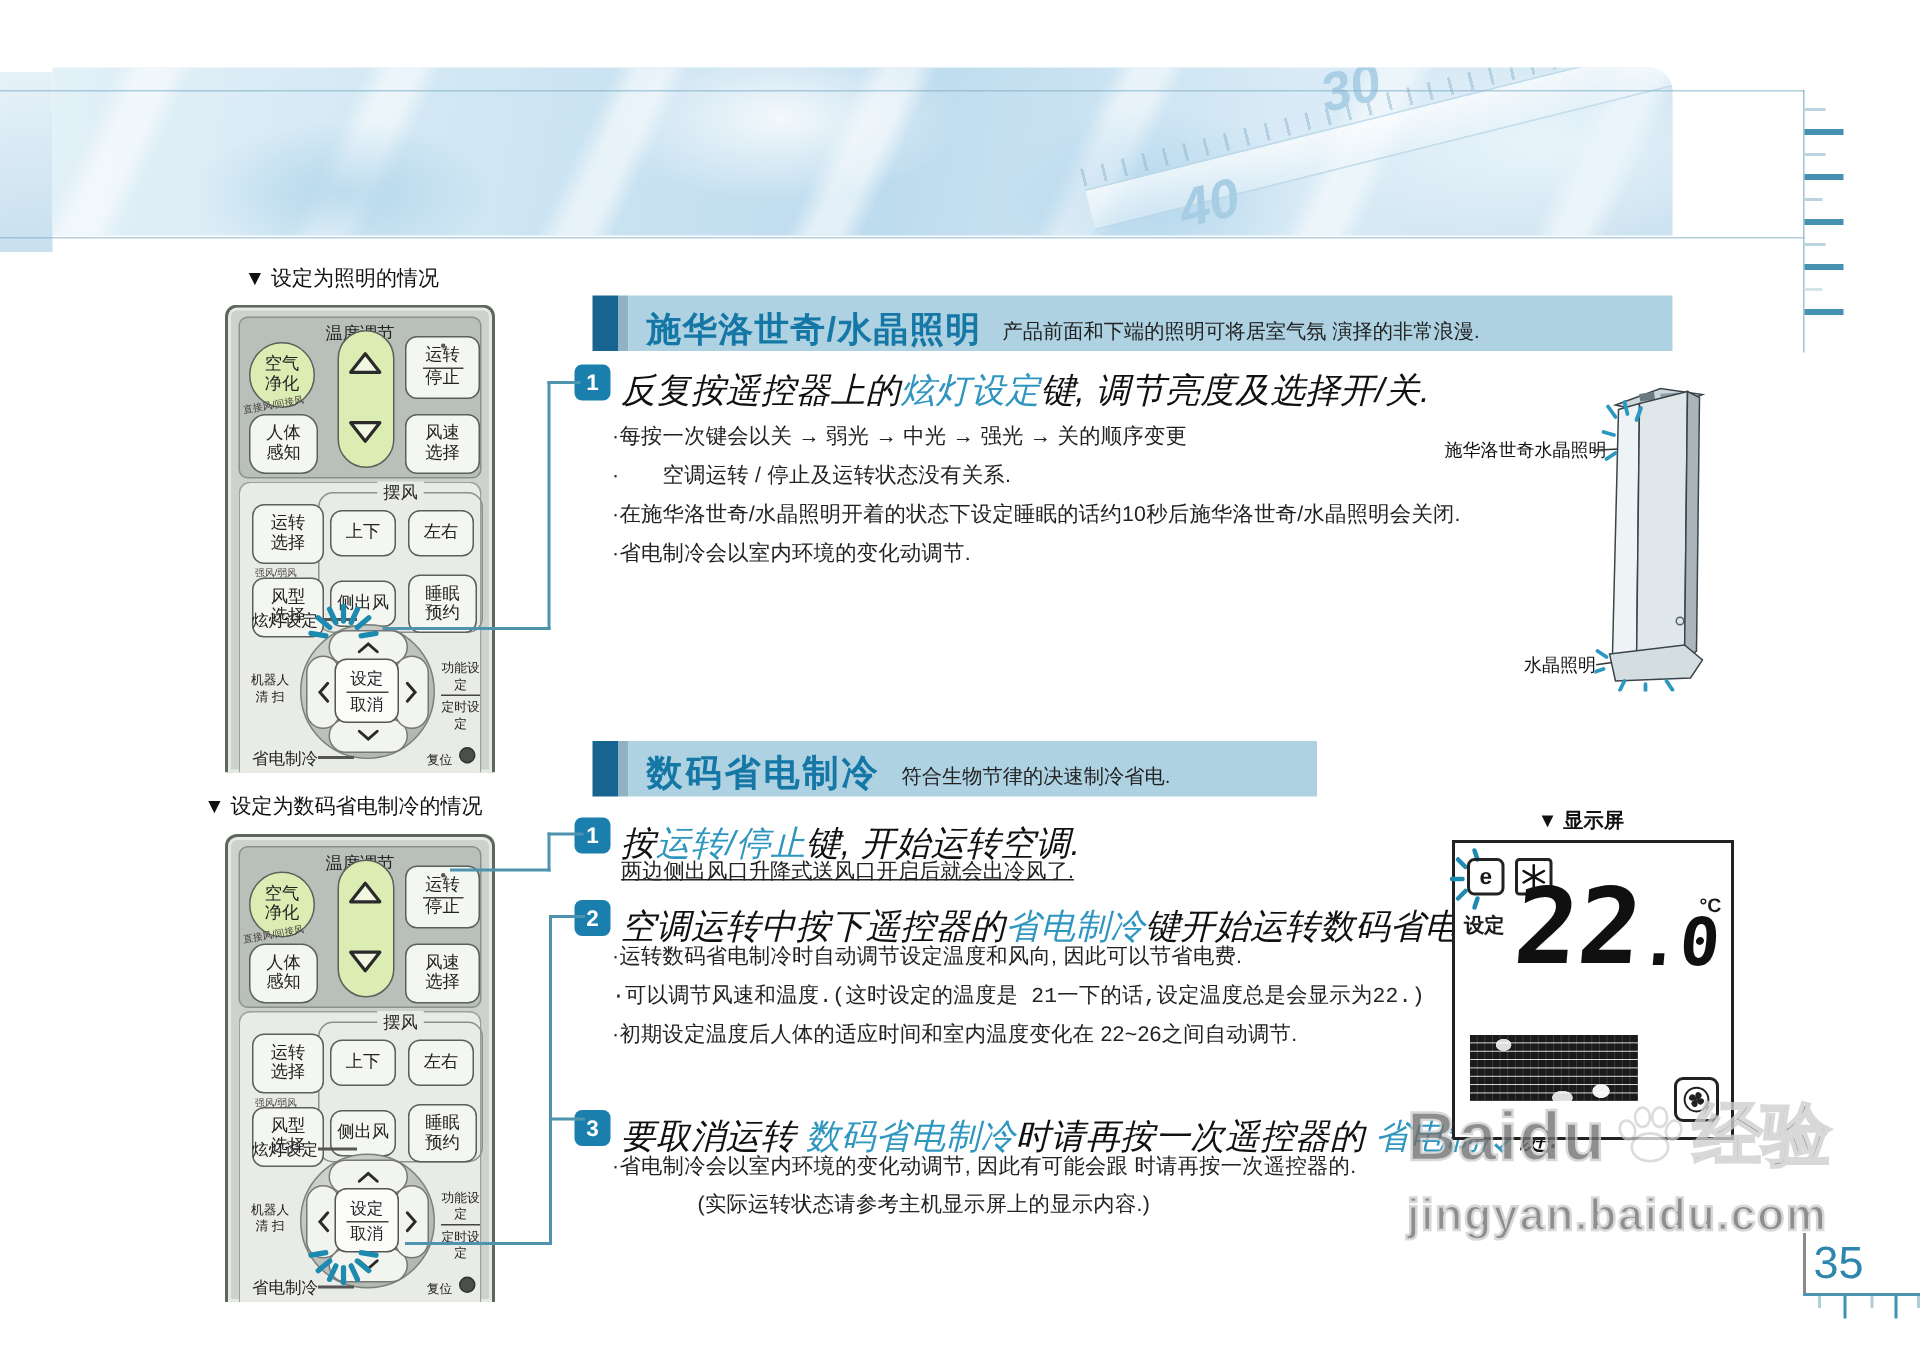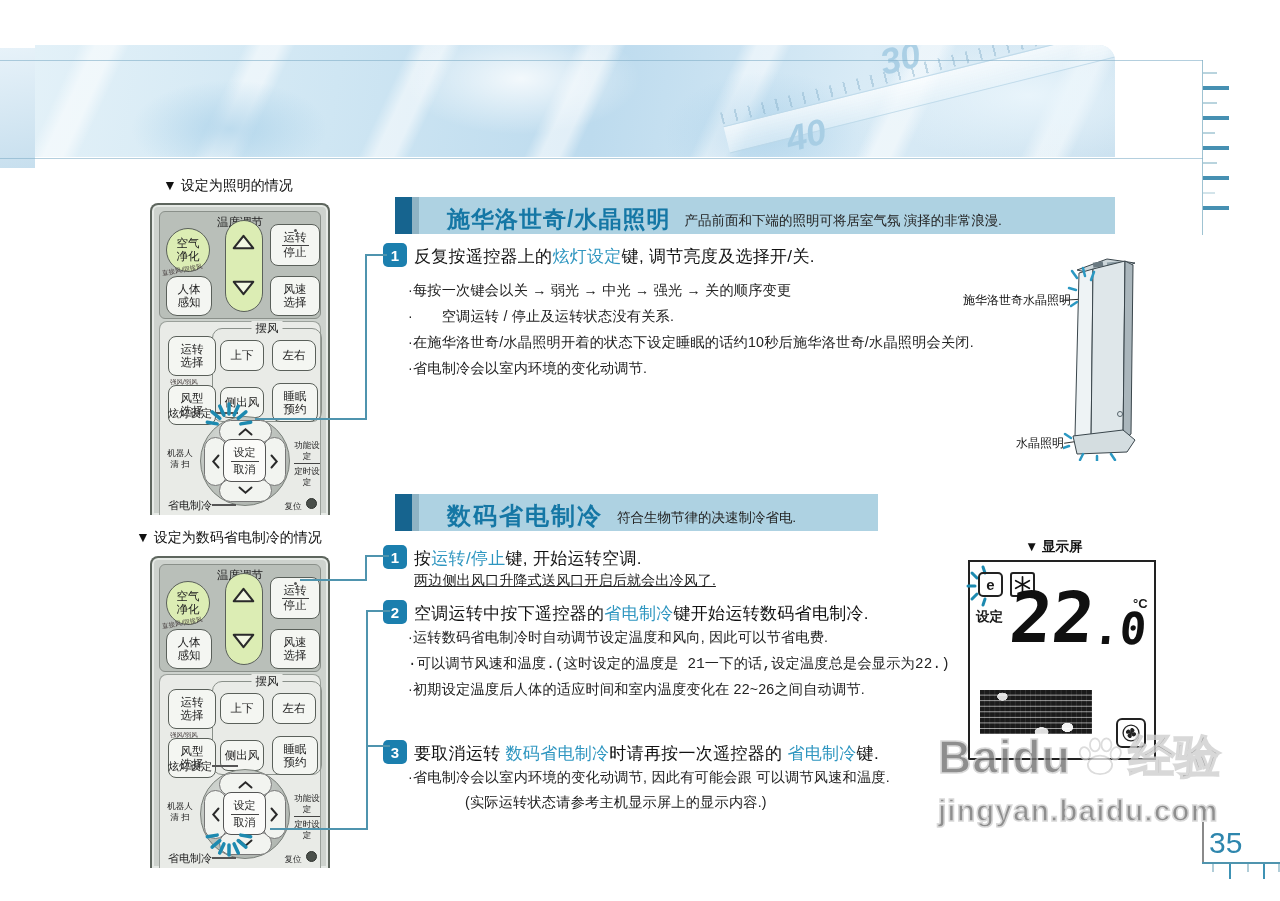--- a/index.html
+++ b/index.html
@@ -28,26 +28,26 @@
     background:repeating-linear-gradient(90deg,rgba(140,180,205,.55) 0 2px,transparent 2px 14px);}
   .thermo .num{position:absolute;font-style:italic;font-weight:bold;color:#a3cbe2;}
 
   
   .tick{position:absolute;}
 
   
   .hdr-block{position:absolute;width:17px;height:37px;background:#16648f;}
   .hdr-strip{position:absolute;width:7px;height:37px;background:#8fb3c4;}
   .secbar{position:absolute;height:37px;background:#aed2e2;display:flex;align-items:flex-end;padding:0 0 3px 0;box-sizing:border-box;}
-  .sec-title{margin-left:28px;font-weight:bold;color:#1577a5;line-height:1;letter-spacing:1px;}
-  .sec-sub{margin-left:14px;font-size:13.5px;color:#222;line-height:1.2;padding-bottom:2px;font-family:Liberation Serif, serif;}
+  .sec-title{margin-left:12px;font-weight:bold;color:#1577a5;line-height:1;letter-spacing:1px;}
+  .sec-sub{margin-left:14px;font-size:13.5px;color:#222;line-height:1.2;padding-bottom:2px;}
 
   .badge{position:absolute;width:24px;height:24px;background:#1b7fae;border-radius:5px;color:#fff;
     font-weight:bold;font-size:15px;display:flex;align-items:center;justify-content:center;}
-  .steptext{position:absolute;font-size:17px;color:#111;letter-spacing:.3px;white-space:nowrap;}
+  .steptext{position:absolute;font-size:23px;color:#111;letter-spacing:.3px;white-space:nowrap;font-style:italic;}
   .steptext .hl{color:#2f96c0;}
   .subline{position:absolute;font-size:14.2px;color:#222;white-space:nowrap;}
   .bullet{position:absolute;font-size:14.2px;color:#222;white-space:nowrap;letter-spacing:.2px;}
 
   .callout{position:absolute;background:#4f94ae;z-index:20;}
   .caption{position:absolute;font-size:14px;color:#111;}
 
   
   .remote-slot{position:absolute;width:180px;height:312px;}
   .remote{position:absolute;inset:0;width:180px;height:312px;border:2px solid #5e665e;border-bottom:none;
@@ -432,21 +432,21 @@
   <div class="subline" style="left:414px;top:571px;text-decoration:underline;">两边侧出风口升降式送风口开启后就会出冷风了.</div>
 
   <div class="badge" style="left:383px;top:600px;">2</div>
   <div class="steptext" style="left:414px;top:602px;"><span>空调运转中按下遥控器的</span><span class="hl">省电制冷</span><span>键开始运转数码省电制冷.</span></div>
   <div class="bullet" style="left:408px;top:628px;">·运转数码省电制冷时自动调节设定温度和风向, 因此可以节省电费.</div>
   <div class="bullet" style="left:408px;top:654px;font-family:Liberation Mono, monospace;">·可以调节风速和温度.(这时设定的温度是 21一下的话,设定温度总是会显示为22.)</div>
   <div class="bullet" style="left:408px;top:680px;">·初期设定温度后人体的适应时间和室内温度变化在 22~26之间自动调节.</div>
 
   <div class="badge" style="left:383px;top:740px;">3</div>
   <div class="steptext" style="left:414px;top:742px;"><span>要取消运转 </span><span class="hl">数码省电制冷</span><span>时请再按一次遥控器的 </span><span class="hl">省电制冷</span><span>键.</span></div>
-  <div class="bullet" style="left:408px;top:768px;">·省电制冷会以室内环境的变化动调节, 因此有可能会跟 可以调节风速和温度.</div>
+  <div class="bullet" style="left:408px;top:768px;">·省电制冷会以室内环境的变化动调节, 因此有可能会跟 时请再按一次遥控器的.</div>
   <div class="bullet" style="left:420px;top:793px;margin-left:45px;">(实际运转状态请参考主机显示屏上的显示内容.)</div>
 
   <div class="display-panel">
     <svg class="abs" style="left:-8px;top:2px;" width="44" height="44" viewBox="0 0 44 44">
       <g stroke="#1d8ab0" stroke-width="3" stroke-linecap="round">
         <line x1="6" y1="22" x2="13" y2="22"></line>
           <line x1="10" y1="9" x2="15" y2="14"></line>
         <line x1="10" y1="35" x2="15" y2="30"></line>
           <line x1="21" y1="3" x2="23" y2="9"></line>
         <line x1="21" y1="41" x2="23" y2="35"></line>

